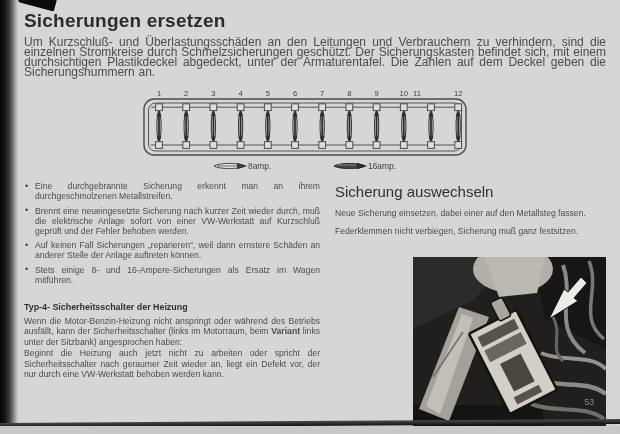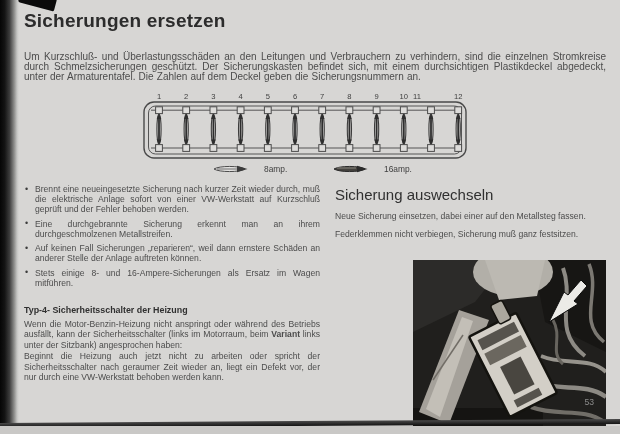--- a/index.html
+++ b/index.html
@@ -16,34 +16,34 @@
   .corner-mark {
     position:absolute; left:19px; top:-6px; width:37px; height:13px;
     background:#0b0b0b; transform:rotate(15deg); border-radius:2px;
   }
   .content { position:absolute; left:24px; top:6px; width:582px; color:#4a4a4a; }
   .page-title {
     font-size:19px; font-weight:bold; color:#2c2c2c; letter-spacing:.2px;
     margin:4px 0 0 0;
   }
   .intro {
-    margin-top:20px; font-size:10px; line-height:10px; text-align:justify;
+    margin-top:5px; font-size:12px; line-height:10px; text-align:justify;
     color:#4c4c4c; word-spacing:.4px;
   }
   
   .fusebox-wrap { margin:6px 0 0 119px; width:324px; }
   .fuse-numbers { position:relative; height:9px; }
   .fuse-numbers span {
     position:absolute; width:14px; text-align:center;
     font-size:7.6px; color:#3e3e3e;
   }
   .fusebox-svg { display:block; }
   
   .legend-row { position:relative; height:13px; margin-top:5px; }
-  .legend-item { position:absolute; top:0; display:flex; align-items:flex-start; gap:16px; }
+  .legend-item { position:absolute; top:0; display:flex; align-items:flex-start; gap:0; }
   .legend-item span { font-size:8.4px; color:#3e3e3e; }
   
   .columns { display:flex; margin-top:7px; }
   .col-left { width:296px; }
   .col-right { width:271px; margin-left:15px; }
   .bullet-list { list-style:none; margin:0; padding:0; }
   .bullet-list li {
     position:relative; padding-left:11px; font-size:8.6px; line-height:10px;
     text-align:justify; margin-bottom:4.5px; color:#4c4c4c;
   }
@@ -141,22 +141,22 @@
           <path d="M5,4 L24,4" stroke="#8a8880" stroke-width="1"></path>
           <path d="M25,1.7 L35.5,5 L25,8.3 Z" fill="#2b2b2b"></path>
         </svg>
         <span>16amp.</span>
       </div>
     </div>
 
     <div class="columns">
       <div class="col-left">
         <ul class="bullet-list">
+            <li>Eine durchgebrannte Sicherung erkennt man an ihrem durchgeschmolzenen Metallstreifen.</li>
             <li>Brennt eine neueingesetzte Sicherung nach kurzer Zeit wieder durch, muß die elektrische Anlage sofort von einer VW-Werkstatt auf Kurzschluß geprüft und der Fehler behoben werden.</li>
-            <li>Eine durchgebrannte Sicherung erkennt man an ihrem durchgeschmolzenen Metallstreifen.</li>
             <li>Auf keinen Fall Sicherungen „reparieren“, weil dann ernstere Schäden an anderer Stelle der Anlage auftreten können.</li>
             <li>Stets einige 8- und 16-Ampere-Sicherungen als Ersatz im Wagen mitführen.</li>
           </ul>
 
         <div class="heater-heading">Typ-4- Sicherheitsschalter der Heizung</div>
         <p class="heater-para"><span>Wenn die Motor-Benzin-Heizung nicht anspringt oder während des Betriebs ausfällt, kann der Sicherheitsschalter (links im Motorraum, beim </span><b>Variant</b><span> links unter der Sitzbank) angesprochen haben:</span></p>
         <p class="heater-para">Beginnt die Heizung auch jetzt nicht zu arbeiten oder spricht der Sicherheitsschalter nach geraumer Zeit wieder an, liegt ein Defekt vor, der nur durch eine VW-Werkstatt behoben werden kann.</p>
       </div>
 
       <div class="col-right">

